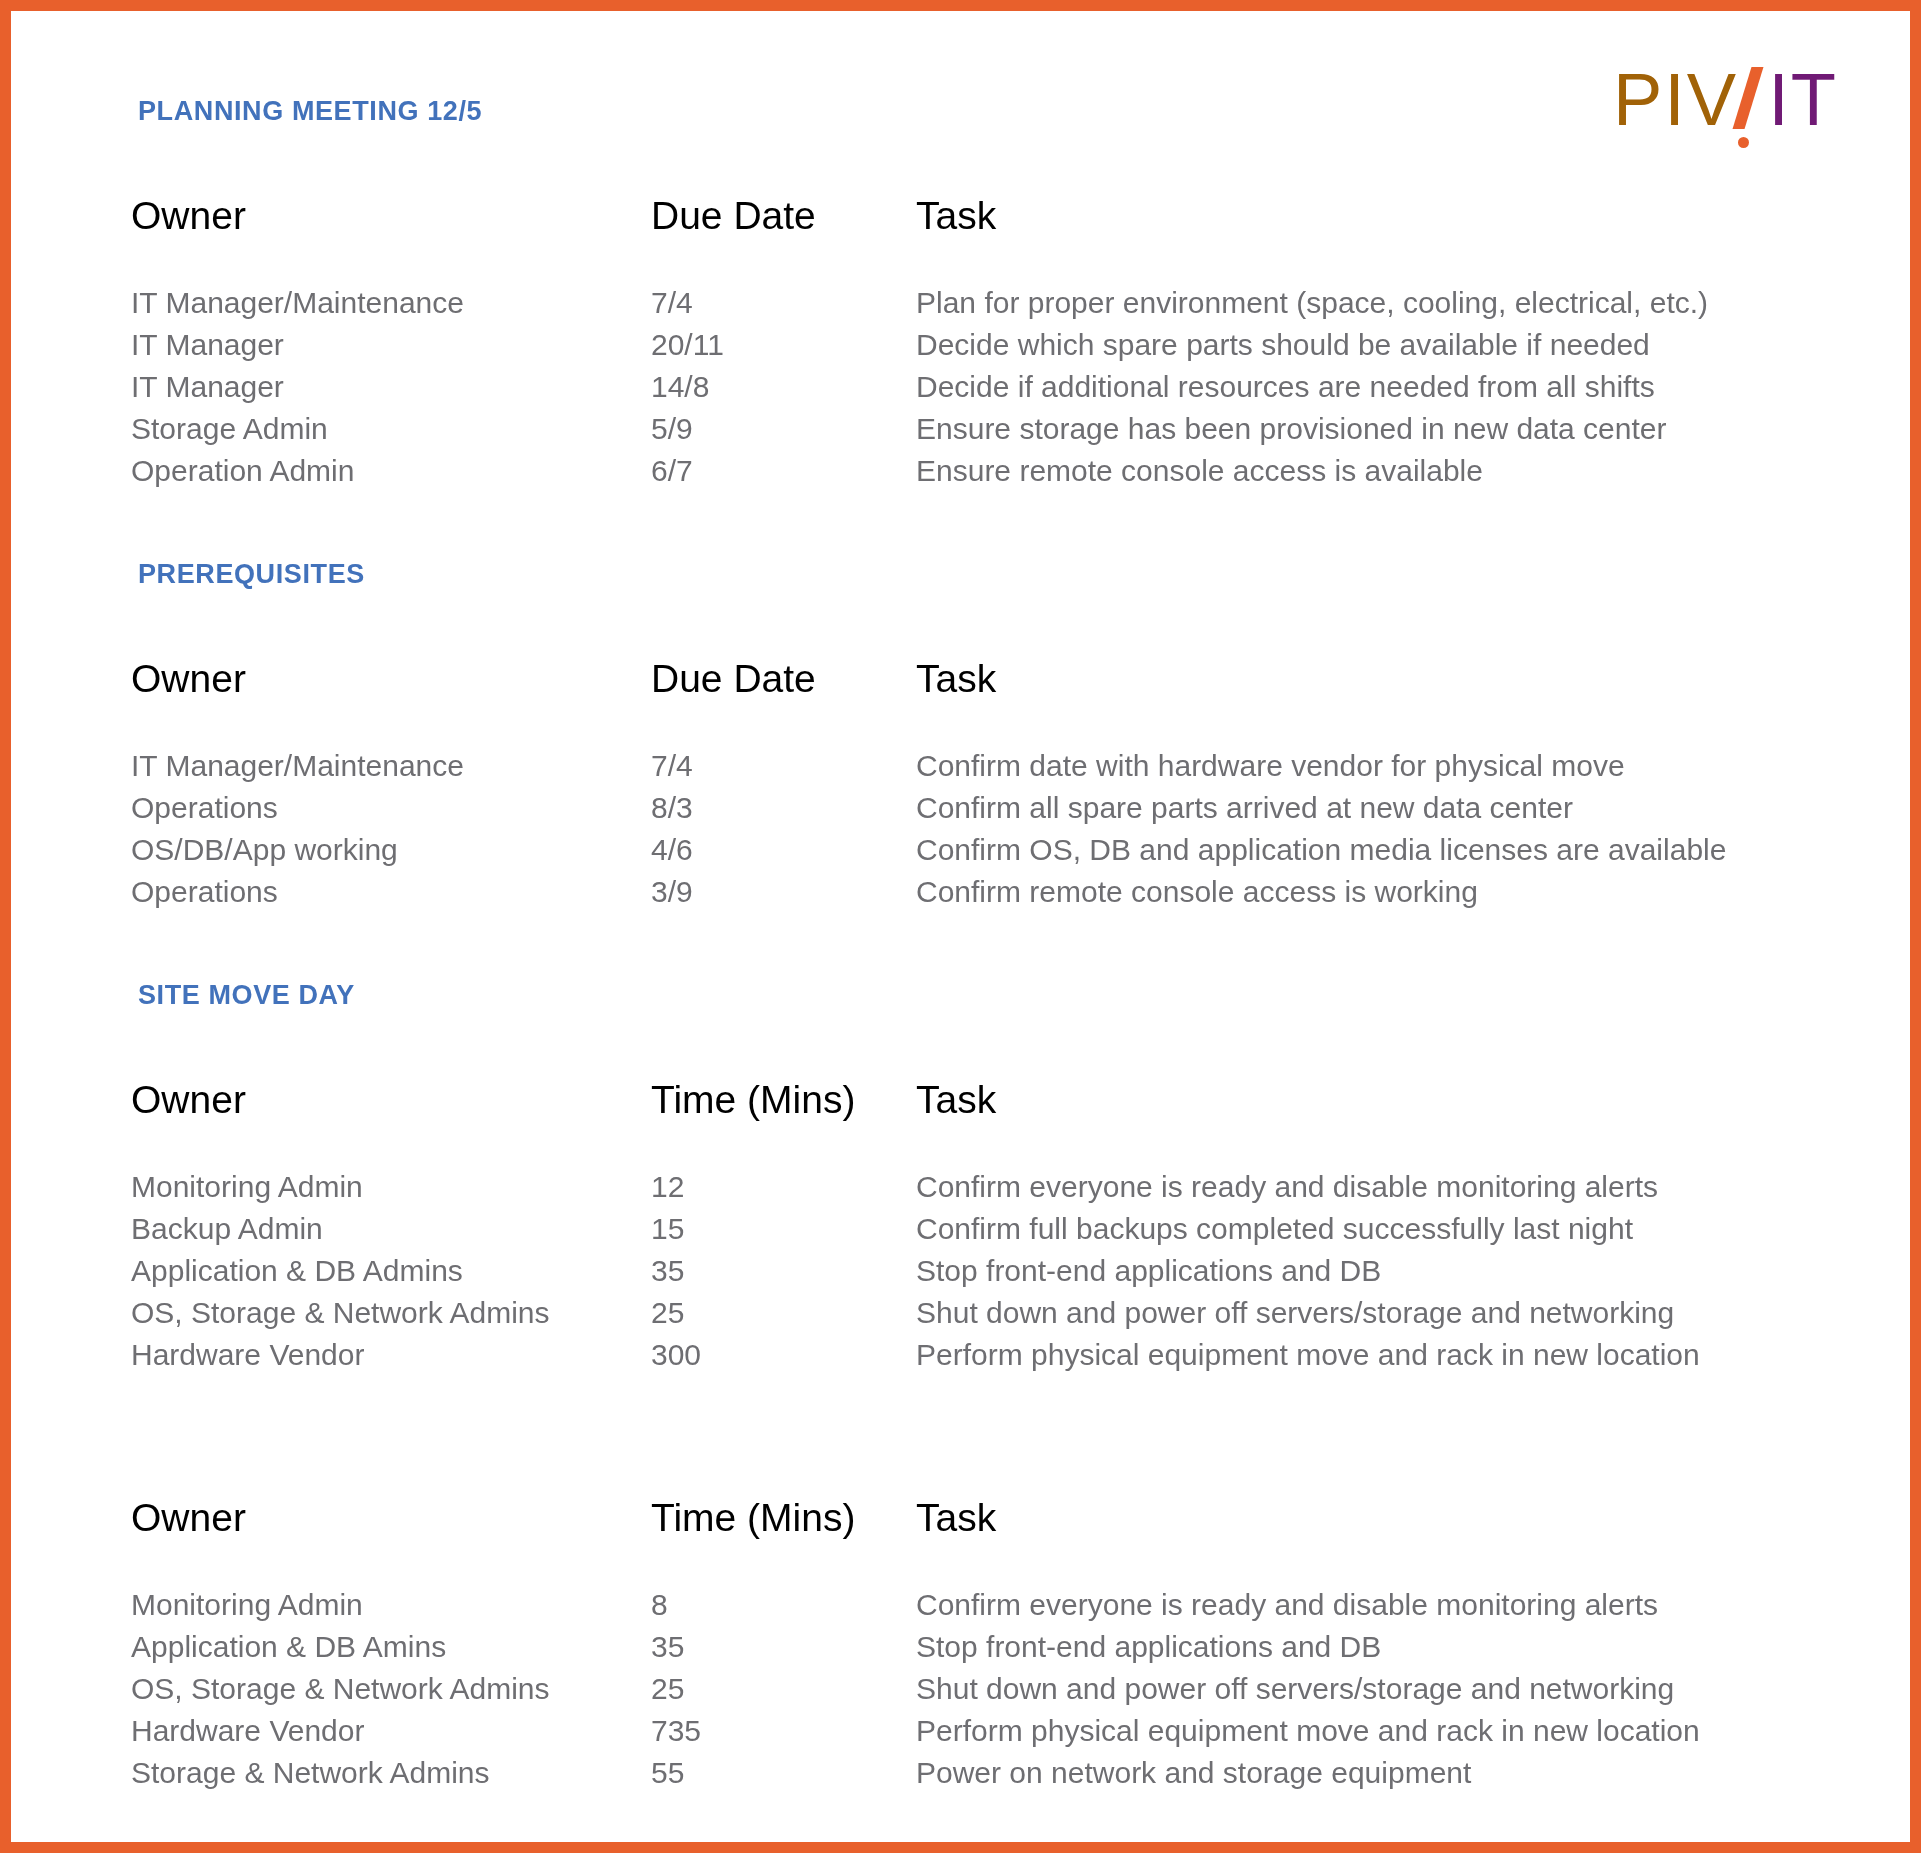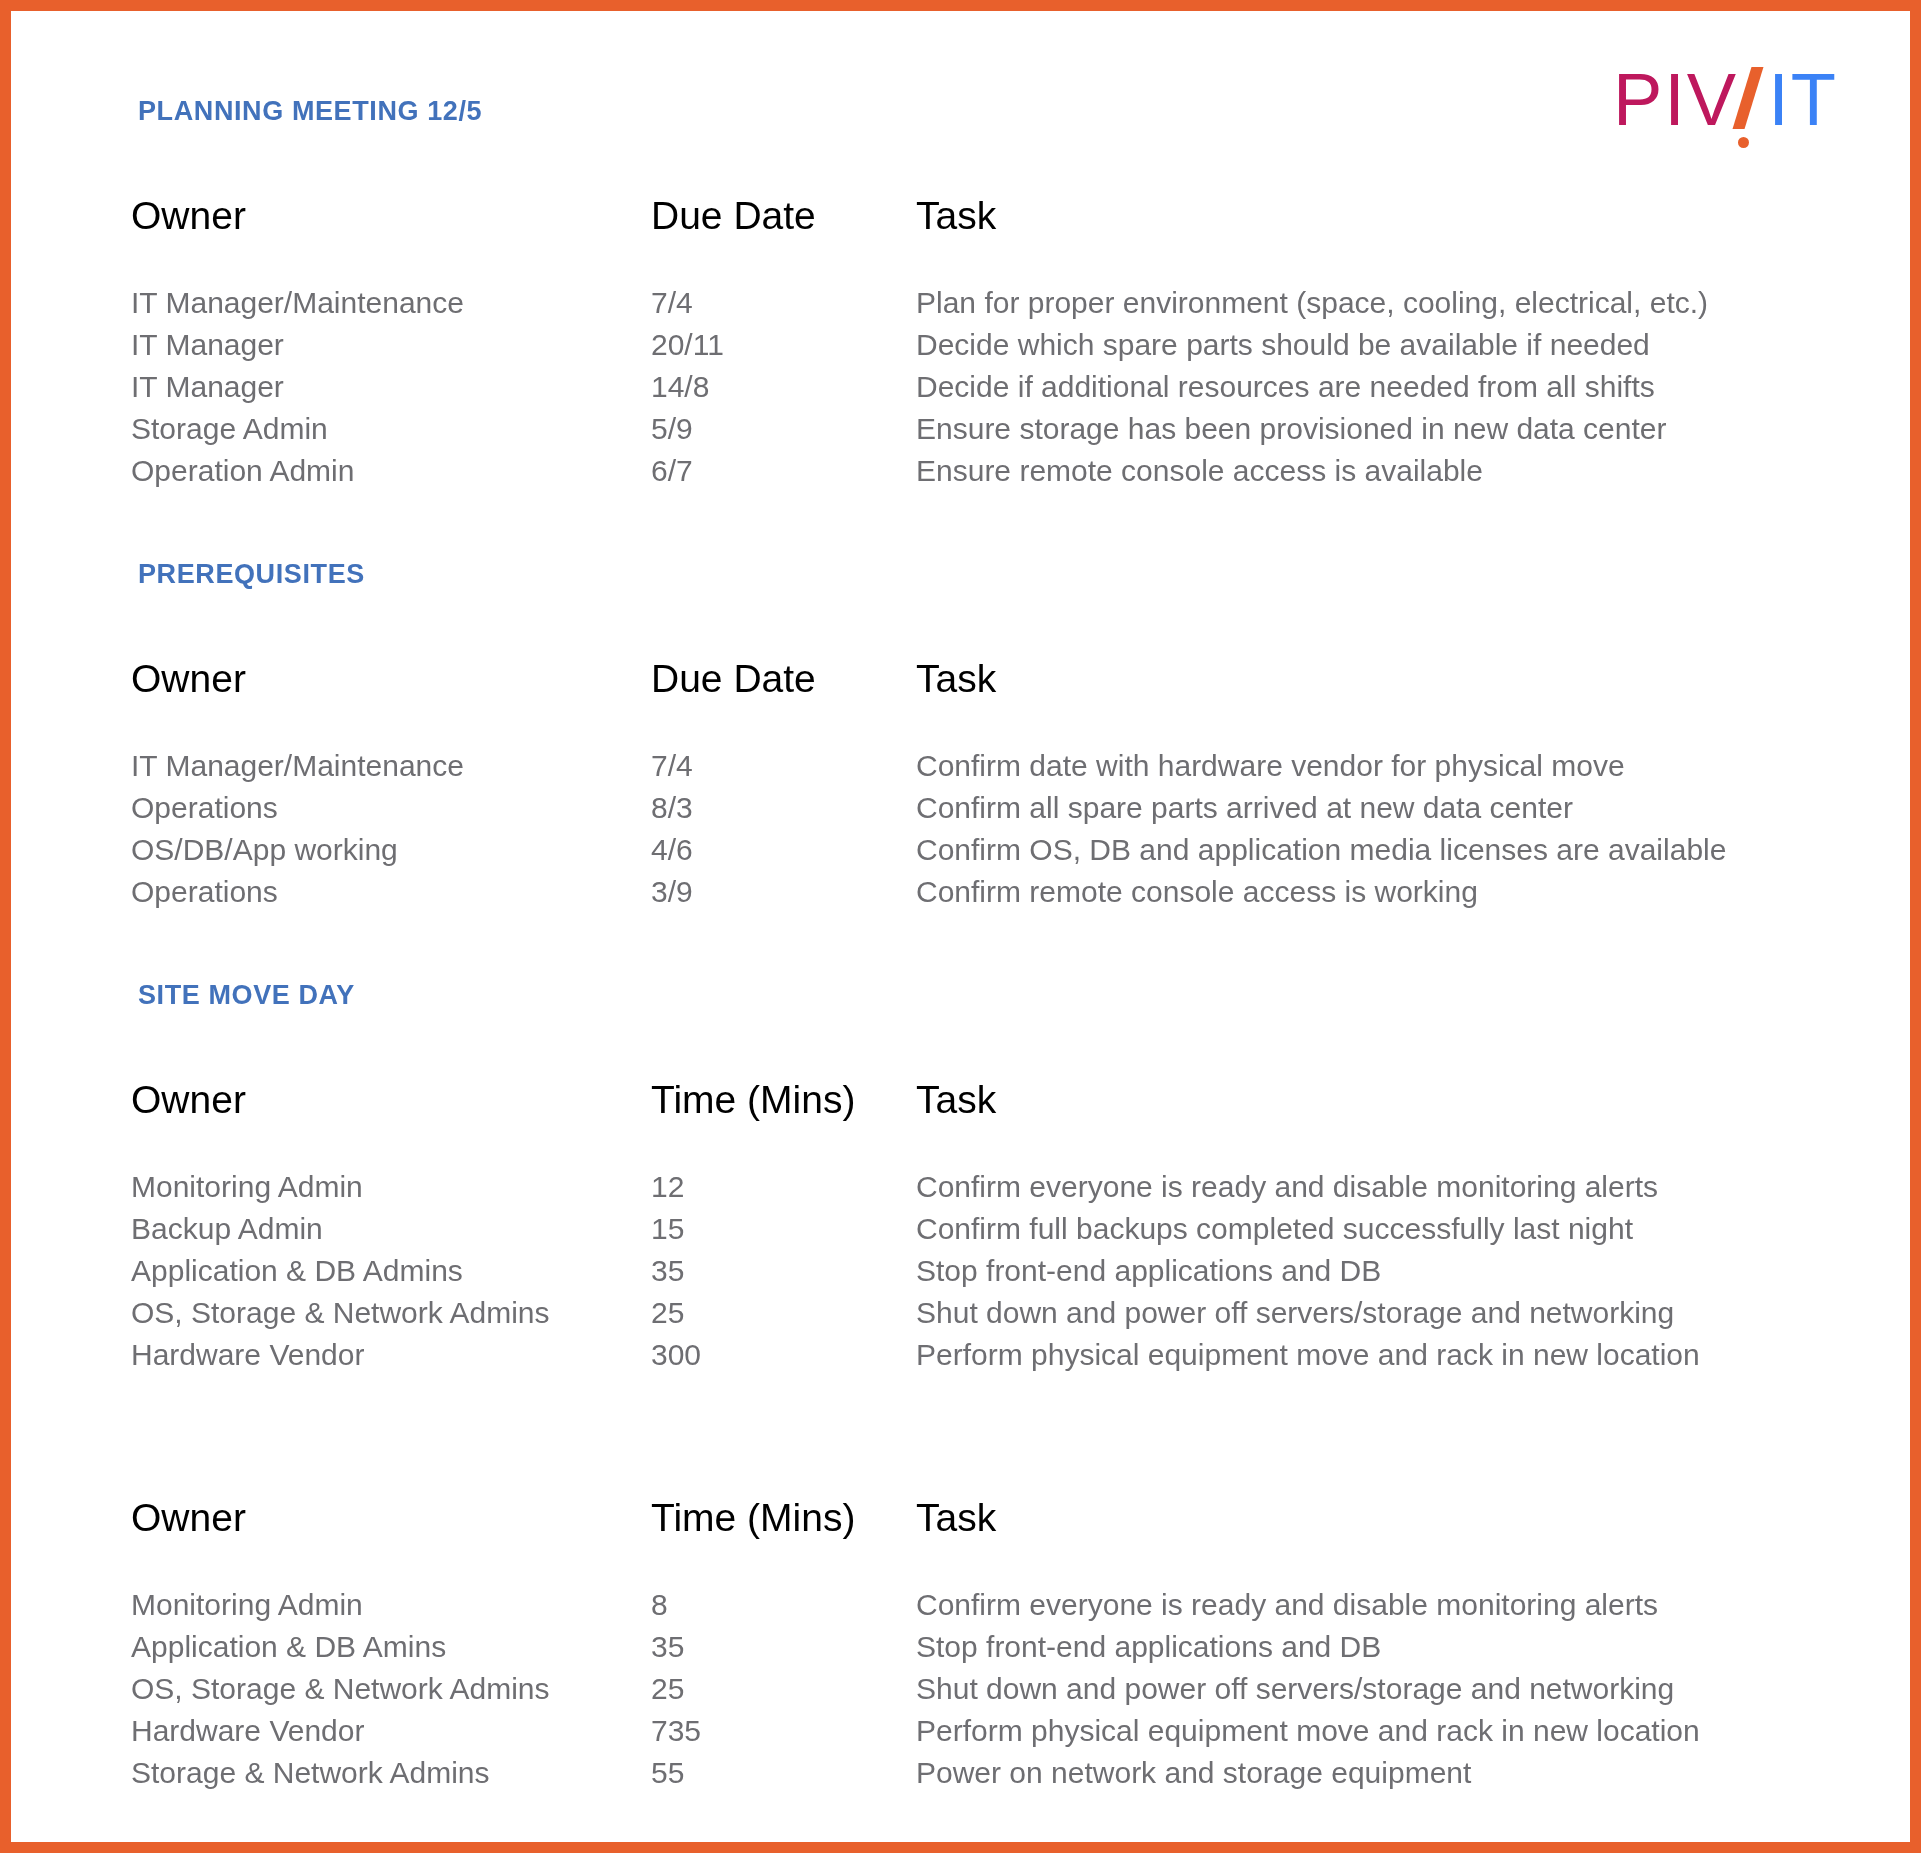--- a/index.html
+++ b/index.html
@@ -41,21 +41,21 @@
     right: 72px;
     display: flex;
     align-items: flex-start;
     line-height: 1;
     letter-spacing: 1px;
   }
   .logo-piv {
     font-family: "Liberation Sans", sans-serif;
     font-size: 74px;
     font-weight: 400;
-    color: #be185d;
+    color: #a16207;
     letter-spacing: 2px;
   }
   .logo-mark {
     position: relative;
     width: 40px;
     height: 86px;
     display: inline-block;
     margin: 0 -4px 0 -6px;
   }
   .logo-mark .bar {
@@ -73,21 +73,21 @@
     top: 74px;
     width: 11px;
     height: 11px;
     border-radius: 50%;
     background: #e8602c;
   }
   .logo-it {
     font-family: "Liberation Sans", sans-serif;
     font-size: 74px;
     font-weight: 400;
-    color: #3b82f6;
+    color: #701a75;
     letter-spacing: 2px;
   }
 
   
   .section {
     margin-bottom: 0;
   }
   .section-title {
     color: #4272bb;
     font-size: 27px;

